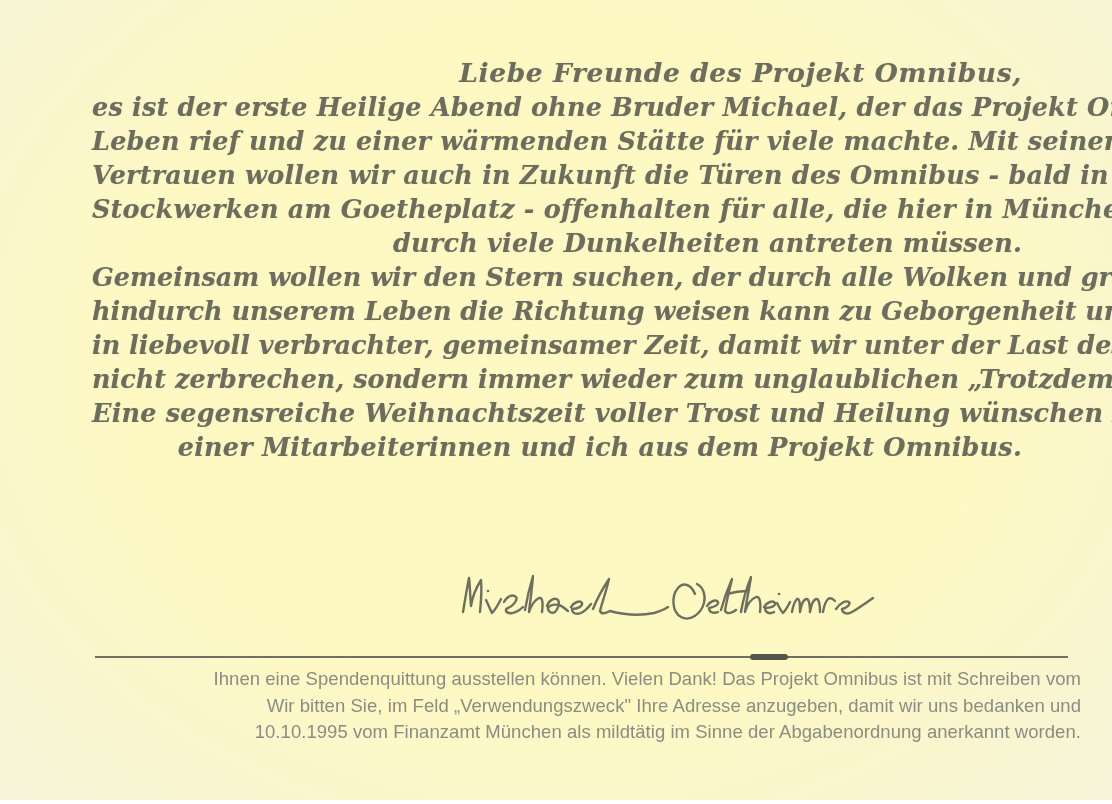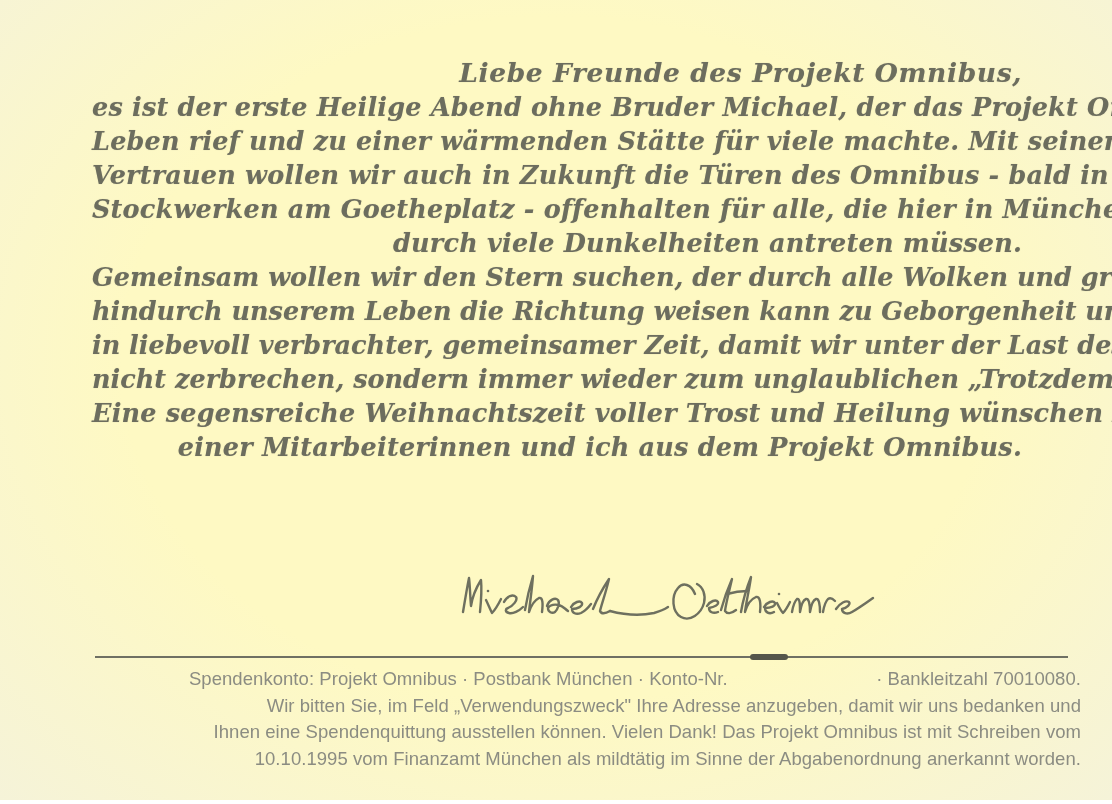--- a/index.html
+++ b/index.html
@@ -174,23 +174,18 @@
       </g>
     </svg>
 
   </div>
 
   <div class="divider">
     <span class="divider-blob"></span>
   </div>
 
   <div class="footer">
-    <span class="footer-line">
-      <span>Spendenkonto: Projekt Omnibus · Postbank München · Konto-Nr.</span>
-      <span class="redacted-gap"></span>
-      <span>· Bankleitzahl 70010080.</span>
-    </span>
+    <span class="footer-line">Ihnen eine Spendenquittung ausstellen können. Vielen Dank! Das Projekt Omnibus ist mit Schreiben vom</span>
     <span class="footer-line">Wir bitten Sie, im Feld „Verwendungszweck" Ihre Adresse anzugeben, damit wir uns bedanken und</span>
-    <span class="footer-line">Ihnen eine Spendenquittung ausstellen können. Vielen Dank! Das Projekt Omnibus ist mit Schreiben vom</span>
     <span class="footer-line">10.10.1995 vom Finanzamt München als mildtätig im Sinne der Abgabenordnung anerkannt worden.</span>
   </div>
 
 </div>
 
 </body></html>

